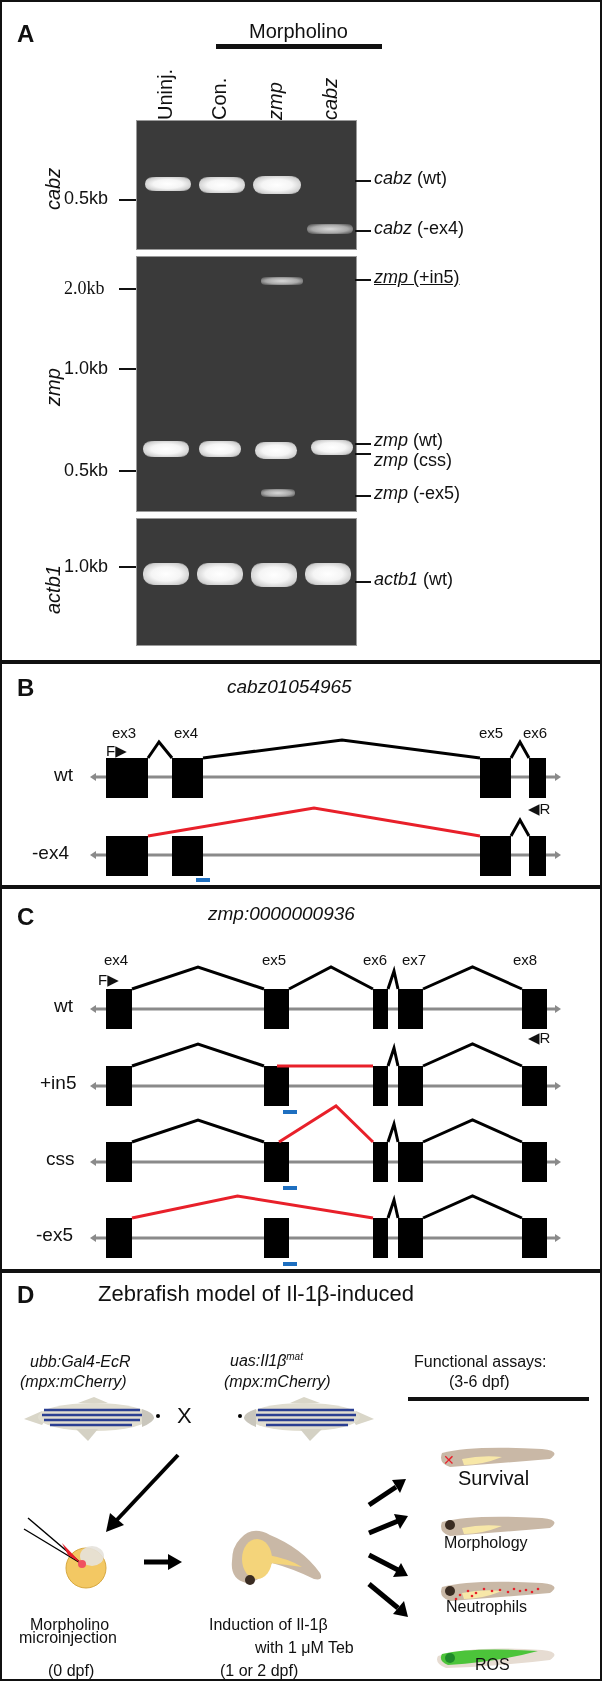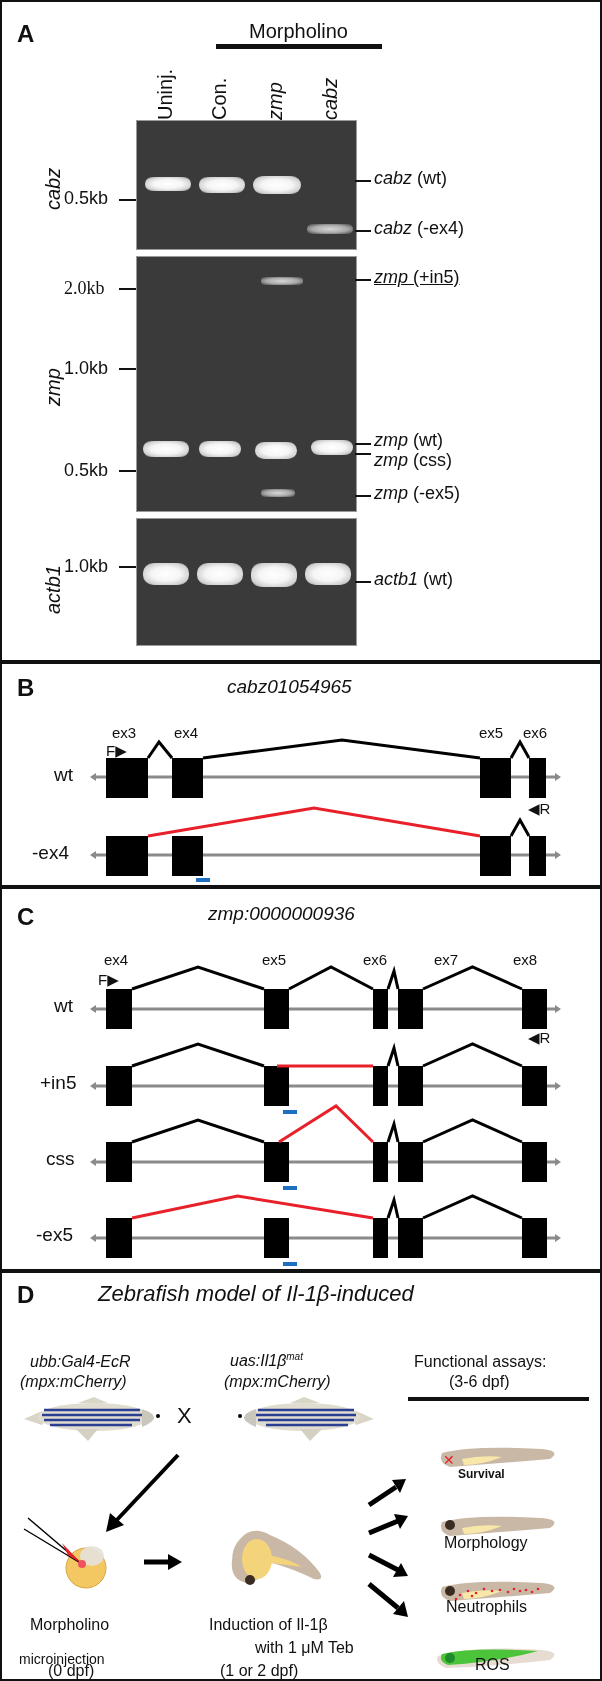--- a/index.html
+++ b/index.html
@@ -120,21 +120,21 @@
   </svg>
 </div>
 
 <div class="panel" style="top:887px; height:380px;">
   <div class="panel-letter" style="left:15px; top:14px;">C</div>
   <div class="abs it" style="left:206px; top:14px; font-size:19px;">zmp:0000000936</div>
 
   <div class="abs" style="left:102px; top:62px; font-size:15px;">ex4</div>
   <div class="abs" style="left:260px; top:62px; font-size:15px;">ex5</div>
   <div class="abs" style="left:361px; top:62px; font-size:15px;">ex6</div>
-  <div class="abs" style="left:400px; top:62px; font-size:15px;margin-left:32px;">ex7</div>
+  <div class="abs" style="left:400px; top:62px; font-size:15px;">ex7</div>
   <div class="abs" style="left:511px; top:62px; font-size:15px;">ex8</div>
   <div class="abs" style="left:96px; top:82px; font-size:15px;"><span>F</span><span>▶</span></div>
   <div class="abs" style="left:526px; top:140px; font-size:15px;"><span>◀</span><span>R</span></div>
 
   <div class="abs" style="left:52px; top:106px; font-size:19px;">wt</div>
   <div class="abs" style="left:38px; top:183px; font-size:19px;">+in5</div>
   <div class="abs" style="left:44px; top:259px; font-size:19px;">css</div>
   <div class="abs" style="left:34px; top:335px; font-size:19px;">-ex5</div>
 
   <svg width="598" height="380" id="zmp-svg">
@@ -186,21 +186,21 @@
       <rect x="520" y="329" width="25" height="40" fill="#000"></rect>
       <polyline points="386,329 392,311 396,329" fill="none" stroke="#000000" stroke-width="3"></polyline>
       <polyline points="421,329 470.5,307 520,329" fill="none" stroke="#000000" stroke-width="3"></polyline>
       <polyline points="130,329 235.5,307 371,329" fill="none" stroke="#e8202a" stroke-width="3"></polyline>
       <rect x="281" y="373" width="14" height="4" fill="#1e6fc0"></rect>
     </svg>
 </div>
 
 <div class="panel" style="top:1271px; height:406px;">
   <div class="panel-letter" style="left:15px; top:8px;">D</div>
-  <div class="abs" style="left:96px; top:8px; font-size:22px;font-style:italic;">Zebrafish model of Il-1β-induced</div>
+  <div class="abs" style="left:96px; top:8px; font-size:22px;">Zebrafish model of Il-1β-induced</div>
 
   <div class="abs it" style="left:28px; top:80px; font-size:16px;">ubb:Gal4-EcR</div>
   <div class="abs it" style="left:18px; top:100px; font-size:16px;">(mpx:mCherry)</div>
   <div class="abs it" style="left:228px; top:78px; font-size:16px;"><span>uas:Il1β</span><sup style="font-size:10px;">mat</sup></div>
   <div class="abs it" style="left:222px; top:100px; font-size:16px;">(mpx:mCherry)</div>
   <div class="abs" style="left:175px; top:130px; font-size:22px;">X</div>
 
   <div class="abs" style="left:412px; top:80px; font-size:16px;">Functional assays:</div>
   <div class="abs" style="left:447px; top:100px; font-size:16px;">(3-6 dpf)</div>
   <div class="abs" style="left:406px; top:124px; width:181px; height:4px; background:#111;"></div>
@@ -306,24 +306,24 @@
         <circle cx="470" cy="323" r="1.3" fill="#e8202a"></circle>
       </g>
     <g>
       <path d="M436,383 Q470,372 540,377 Q560,379 548,387 Q500,393 444,395 Q432,390 436,383 Z" fill="#e6dcd2"></path>
       <path d="M440,381 Q470,374 536,378 Q500,388 446,392 Q436,388 440,381 Z" fill="#4cc43a"></path>
       <circle cx="448" cy="385" r="5" fill="#1f8a2a"></circle>
     </g>
   </svg>
 
   <div class="abs" style="left:28px; top:343px; font-size:16px;">Morpholino</div>
-  <div class="abs" style="left:17px; top:378px; font-size:14px;">microinjection</div>
+  <div class="abs" style="left:17px; top:356px; font-size:16px;">microinjection</div>
   <div class="abs" style="left:46px; top:389px; font-size:16px;">(0 dpf)</div>
 
   <div class="abs" style="left:207px; top:343px; font-size:16px;">Induction of Il-1β</div>
   <div class="abs" style="left:210px; top:366px; font-size:16px;margin-left:43px;">with 1 μM Teb</div>
   <div class="abs" style="left:218px; top:389px; font-size:16px;">(1 or 2 dpf)</div>
 
-  <div class="abs" style="left:456px; top:194px; font-size:12px;font-weight:bold;">Survival</div>
+  <div class="abs" style="left:456px; top:194px; font-size:20px;">Survival</div>
   <div class="abs" style="left:442px; top:261px; font-size:16px;">Morphology</div>
   <div class="abs" style="left:444px; top:325px; font-size:16px;">Neutrophils</div>
   <div class="abs" style="left:473px; top:383px; font-size:16px;">ROS</div>
 </div>
 
 </body></html>

